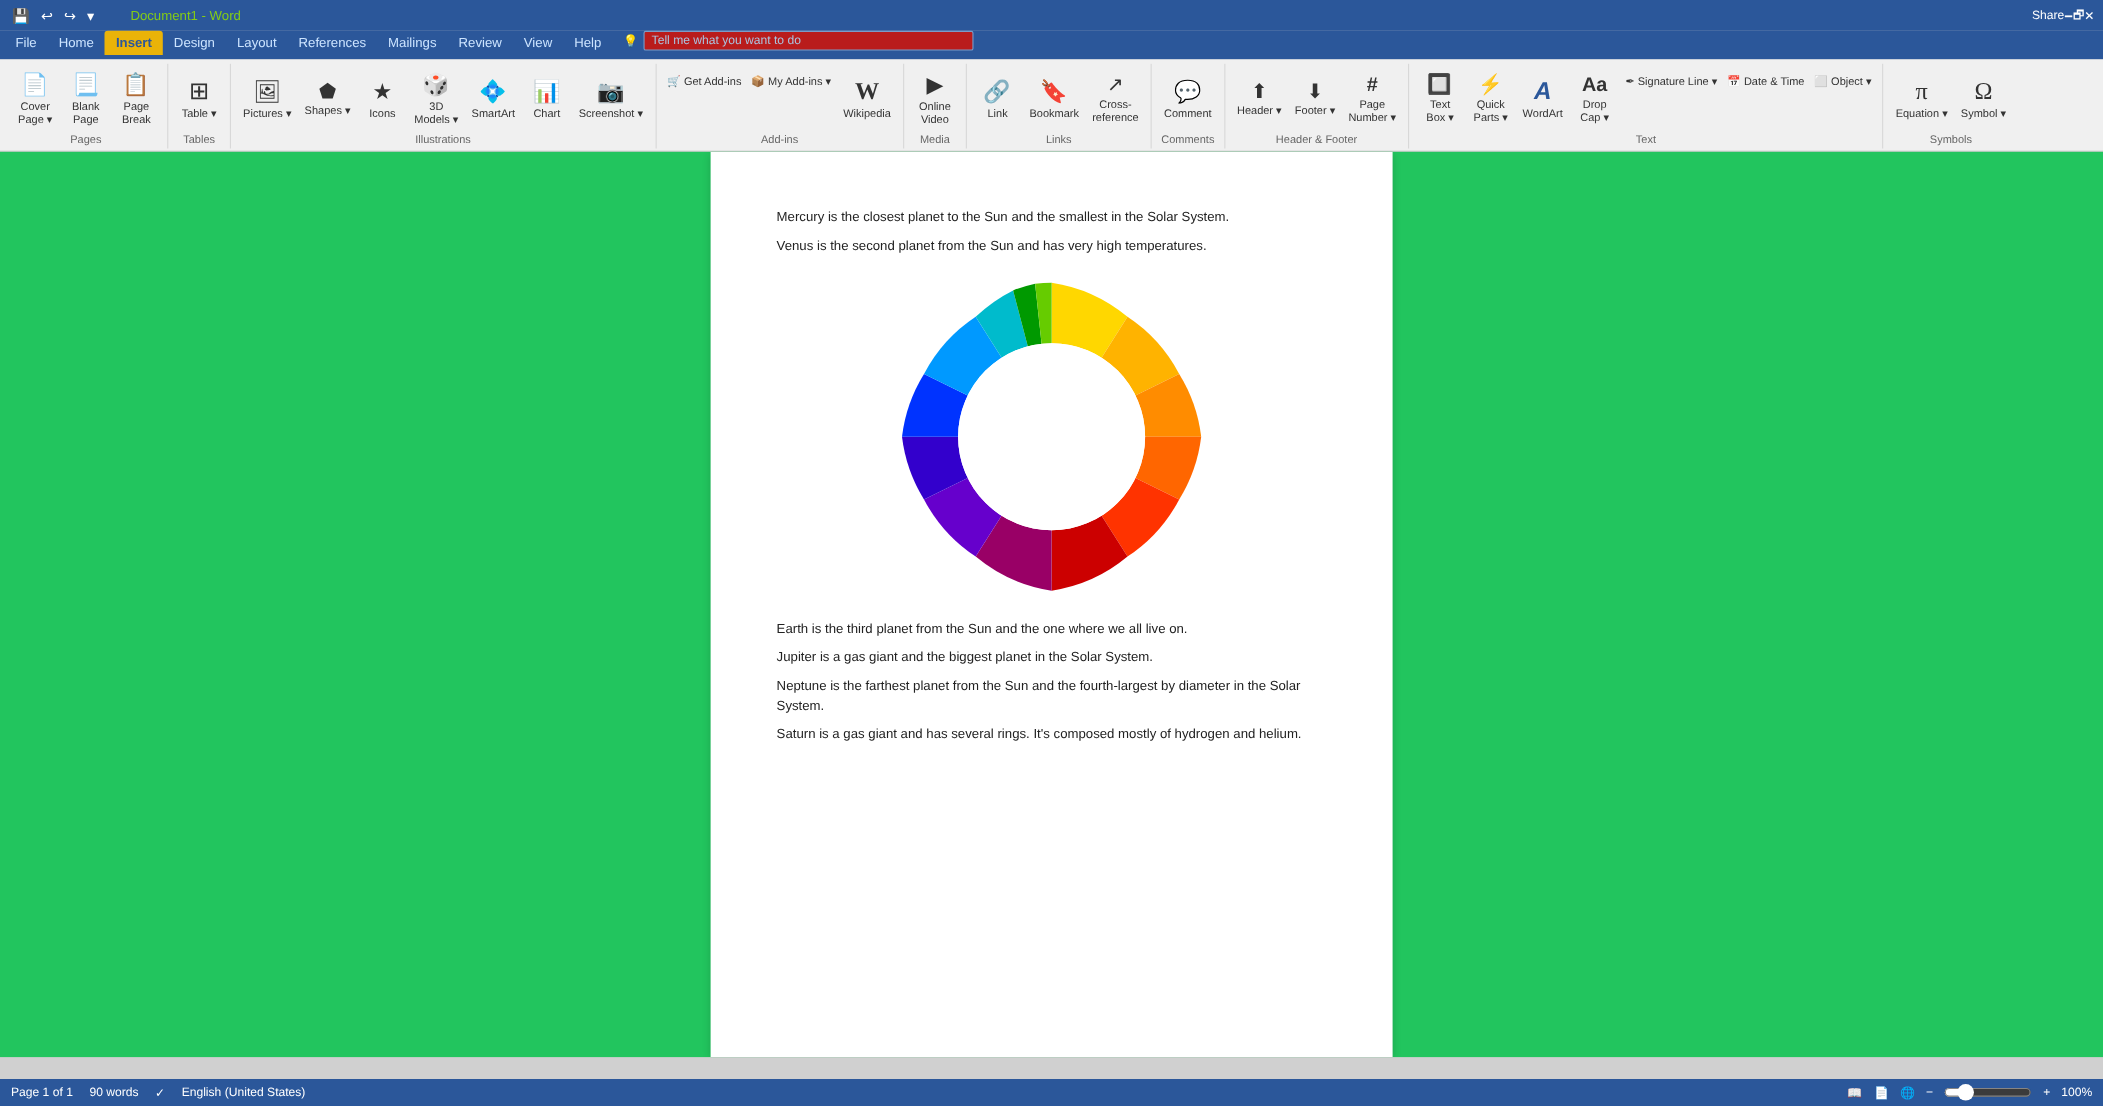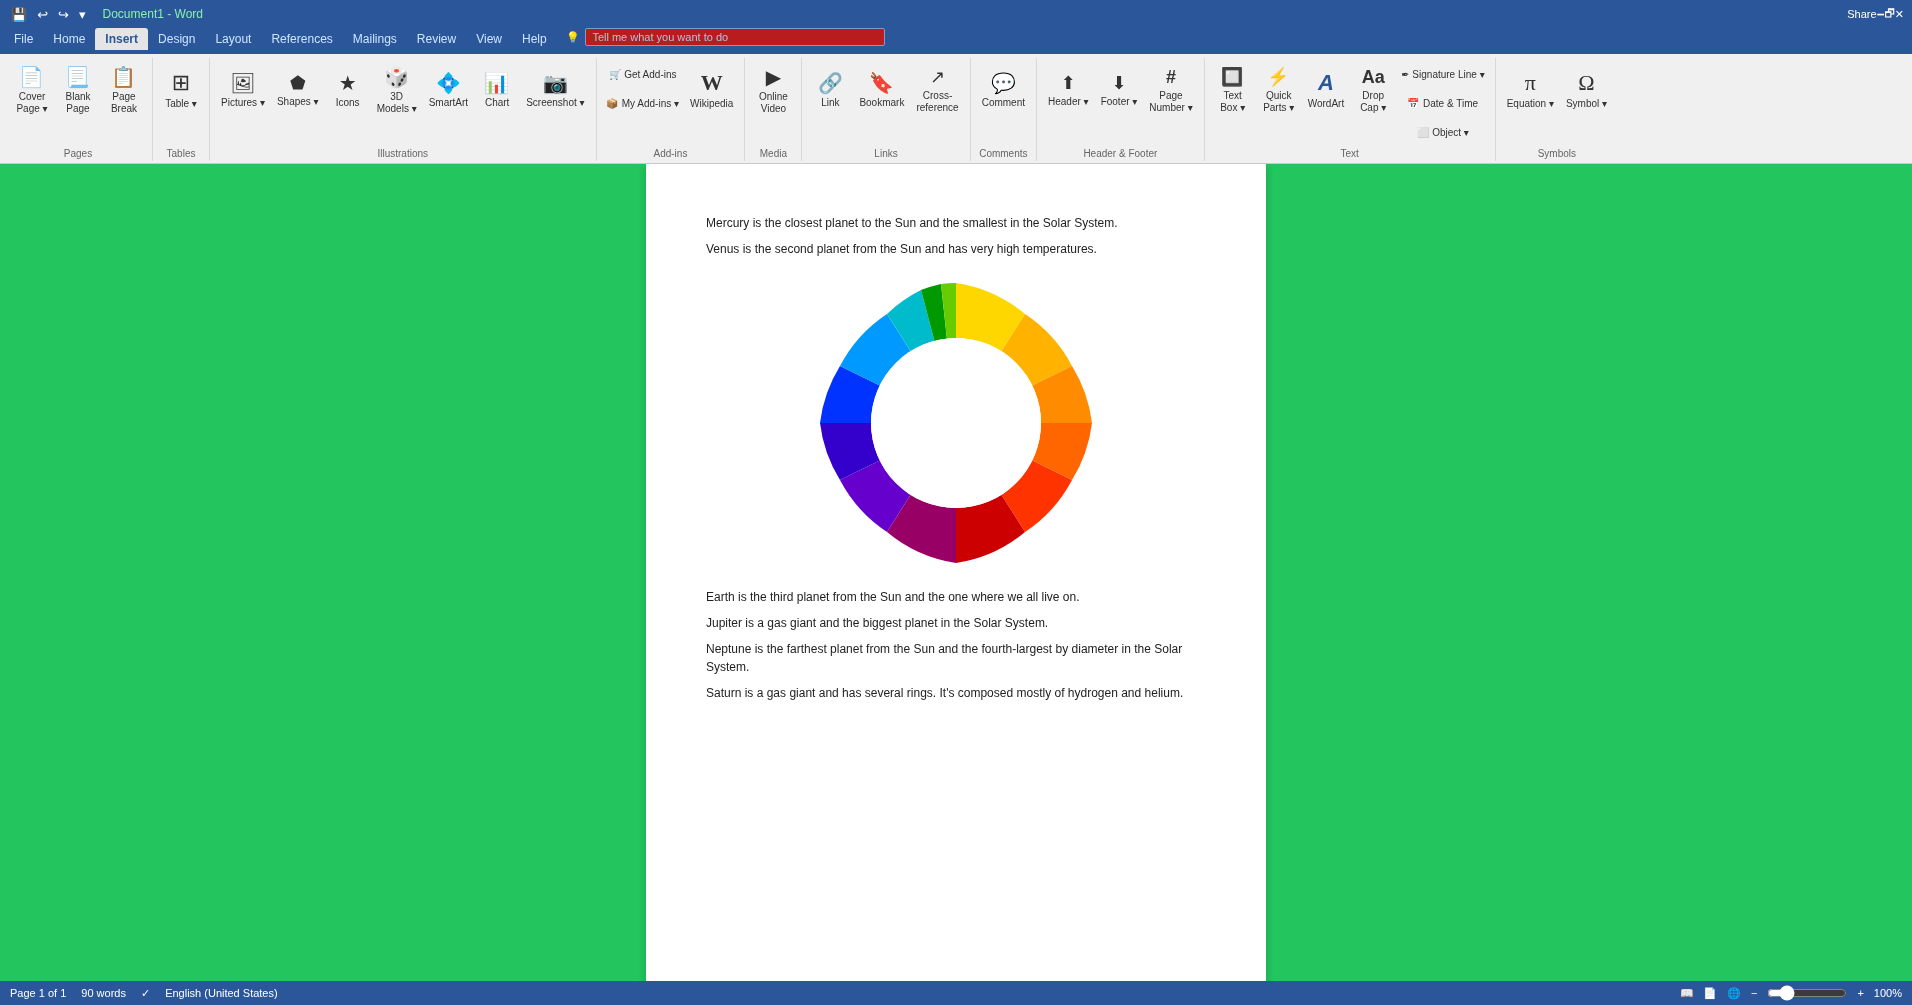--- a/index.html
+++ b/index.html
@@ -27,21 +27,21 @@
       height: 26px;
     }
     .ribbon-tab {
       padding: 4px 10px;
       font-size: 12px;
       color: #cce4ff;
       cursor: pointer;
       border-radius: 3px 3px 0 0;
     }
     .ribbon-tab.active {
-      background: #e5e5e5;
+      background: #eab308;
       color: #2b579a;
       font-weight: 600;
     }
 
     
     .ribbon {
       background: #f0f0f0;
       border-bottom: 1px solid #c8c8c8;
       display: flex;
       align-items: stretch;
@@ -95,21 +95,21 @@
       border-radius: 3px;
       min-width: 38px;
       text-align: center;
       font-size: 10px;
       color: #333;
       gap: 1px;
       height: 28px;
     }
     .ribbon-col {
       display: flex;
-      flex-direction: column;
+      flex-direction: row;
       gap: 1px;
     }
     .search-input {
       width: 300px;
       height: 18px;
       border: 1px solid #7a9cc8;
       background: #b91c1c;
       color: white;
       font-size: 11px;
       padding: 0 6px;
@@ -176,21 +176,21 @@
 <body>
 
 <div class="title-bar">
   <div class="title-bar-left">
     <div class="quick-access">
       <span class="qa-btn">💾</span>
       <span class="qa-btn">↩</span>
       <span class="qa-btn">↪</span>
       <span class="qa-btn">▾</span>
     </div>
-    <span style="color:#86efac; font-size:12px; margin-left:8px;">Document1 - Word</span>
+    <span style="color:#84cc16; font-size:12px; margin-left:24px;">Document1 - Word</span>
   </div>
   <div class="title-bar-right">
     <span style="color:white; cursor:pointer;">Share</span>
     <span style="cursor:pointer;">🗕</span>
     <span style="cursor:pointer;">🗗</span>
     <span style="cursor:pointer;">✕</span>
   </div>
 </div>
 
 <div class="ribbon-tabs">

